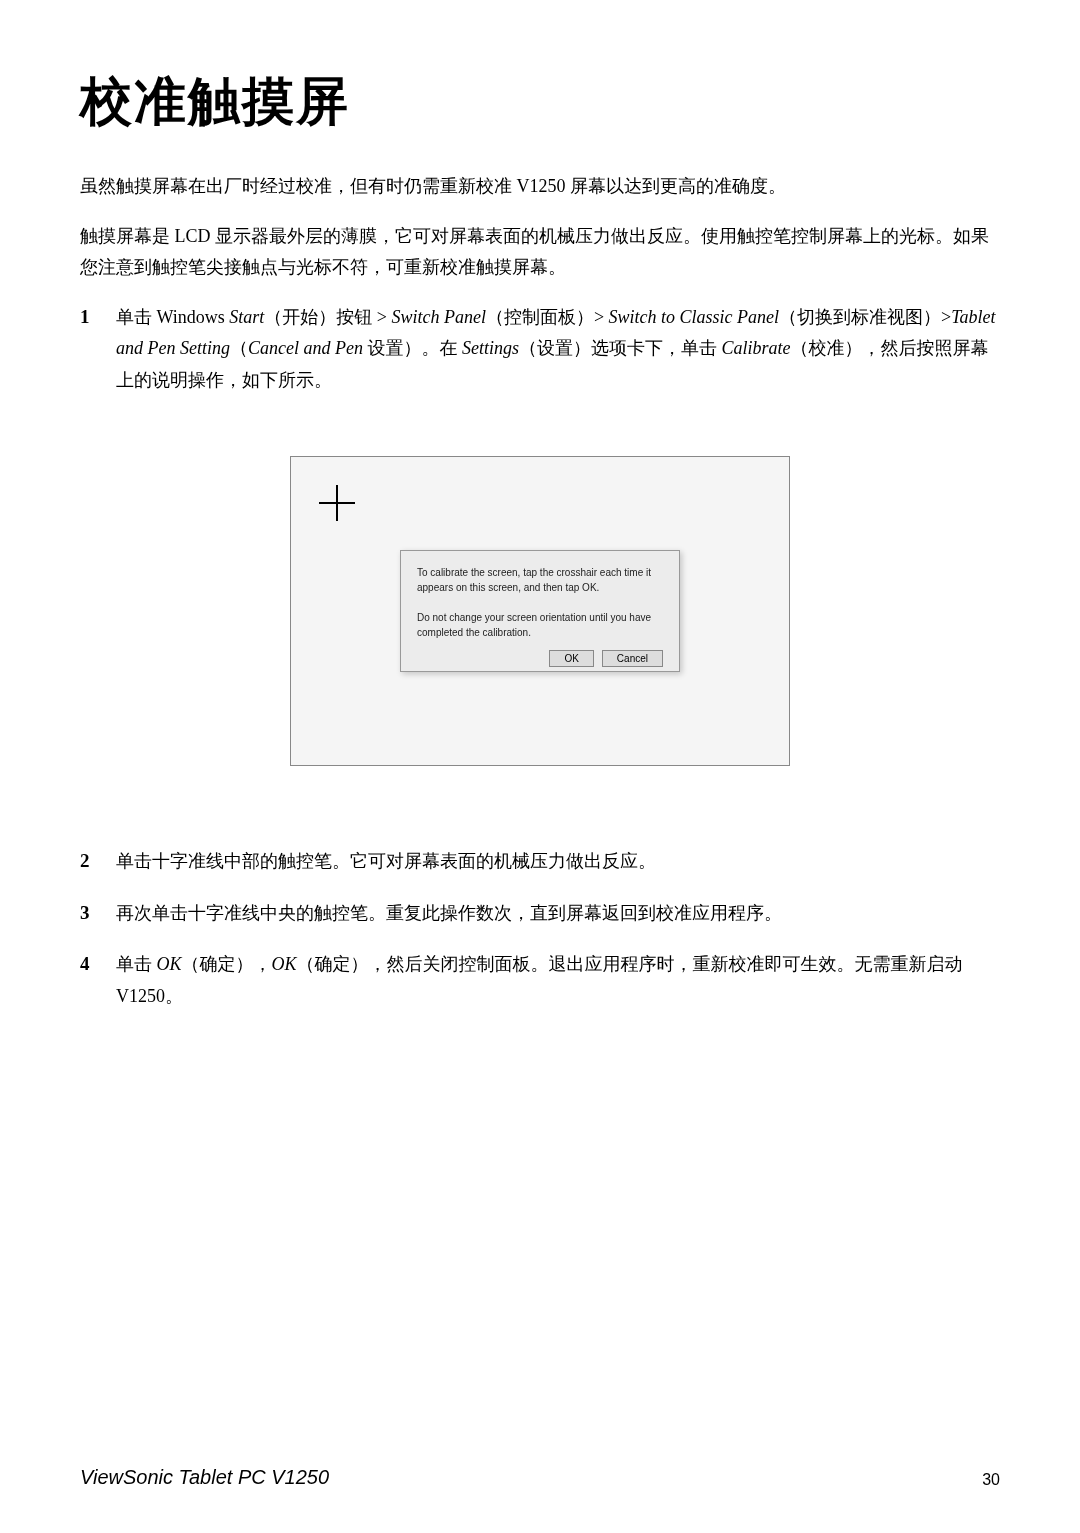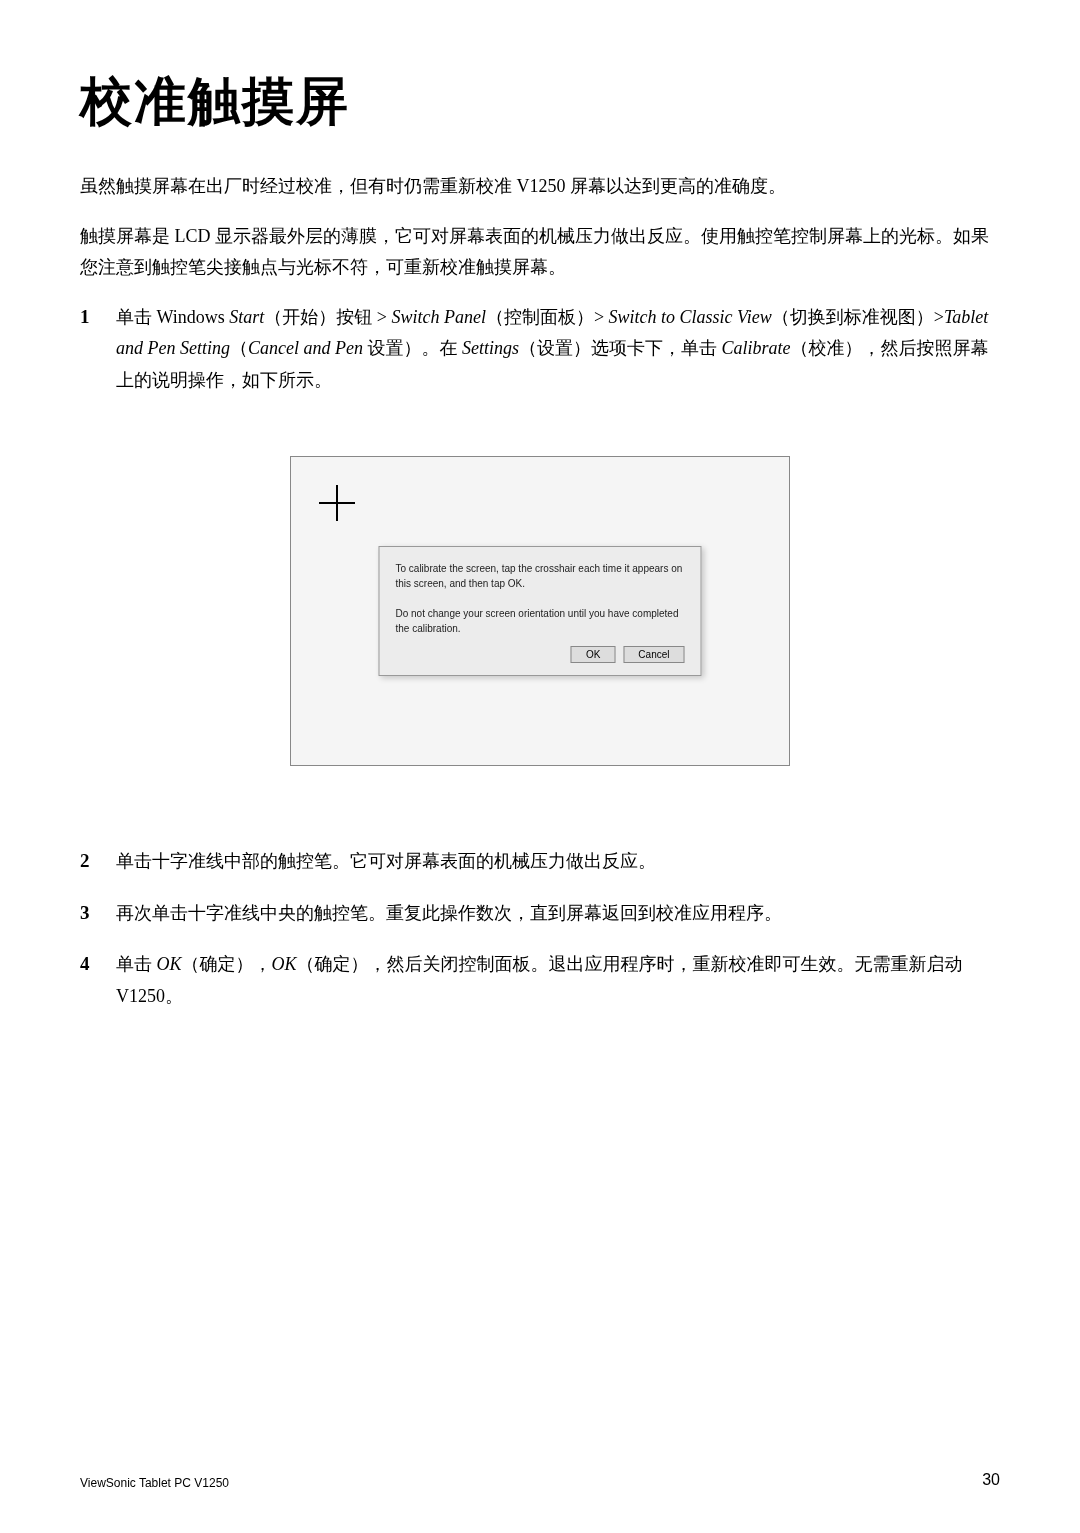--- a/index.html
+++ b/index.html
@@ -103,22 +103,22 @@
       transform: translateY(-50%);
     }
 
     .dialog-box {
       position: absolute;
       top: 50%;
       left: 50%;
       transform: translate(-50%, -50%);
       background: #ececec;
       border: 1.5px solid #999;
-      padding: 14px 16px 12px 16px;
-      width: 323px;
+      padding: 14px 16px 4px 16px;
+      width: 280px;
       box-shadow: 2px 2px 6px rgba(0,0,0,0.2);
     }
 
     .dialog-text {
       font-size: 10px;
       font-family: Arial, sans-serif;
       color: #222;
       line-height: 1.5;
       margin-bottom: 10px;
     }
@@ -142,21 +142,22 @@
       position: absolute;
       bottom: 40px;
       left: 80px;
       right: 80px;
       display: flex;
       justify-content: space-between;
       align-items: flex-end;
     }
 
     .footer-brand {
-      font-size: 12px;
+      font-style: italic;
+      font-size: 20px;
       font-family: Arial, sans-serif;
     }
 
     .footer-page {
       font-size: 16px;
       font-family: Arial, sans-serif;
     }
 
     .screenshot-wrapper {
       display: flex;
@@ -169,21 +170,21 @@
 
 <h1 class="page-title">校准触摸屏</h1>
 
 <p class="intro-para">虽然触摸屏幕在出厂时经过校准，但有时仍需重新校准 V1250 屏幕以达到更高的准确度。</p>
 <p class="intro-para">触摸屏幕是 LCD 显示器最外层的薄膜，它可对屏幕表面的机械压力做出反应。使用触控笔控制屏幕上的光标。如果您注意到触控笔尖接触点与光标不符，可重新校准触摸屏幕。</p>
 
 <ol class="numbered-list">
   <li class="numbered-item">
     <span class="num-label">1</span>
     <span class="item-text">
-      单击 Windows <em>Start</em>（开始）按钮 &gt; <em>Switch Panel</em>（控制面板）&gt; <em>Switch to Classic View</em>（切换到标准视图）&gt;<em>Tablet and Pen Setting</em>（<em>Cancel and Pen</em> 设置）。在 <em>Settings</em>（设置）选项卡下，单击 <em>Calibrate</em>（校准），然后按照屏幕上的说明操作，如下所示。
+      单击 Windows <em>Start</em>（开始）按钮 &gt; <em>Switch Panel</em>（控制面板）&gt; <em>Switch to Classic Panel</em>（切换到标准视图）&gt;<em>Tablet and Pen Setting</em>（<em>Cancel and Pen</em> 设置）。在 <em>Settings</em>（设置）选项卡下，单击 <em>Calibrate</em>（校准），然后按照屏幕上的说明操作，如下所示。
     </span>
   </li>
 </ol>
 
 <div class="screenshot-wrapper">
   <div class="calibration-screenshot">
     <div class="crosshair"></div>
     <div class="dialog-box">
       <div class="dialog-text">
         <span>To calibrate the screen, tap the crosshair each time it appears on this screen, and then tap OK.</span><br><br>

